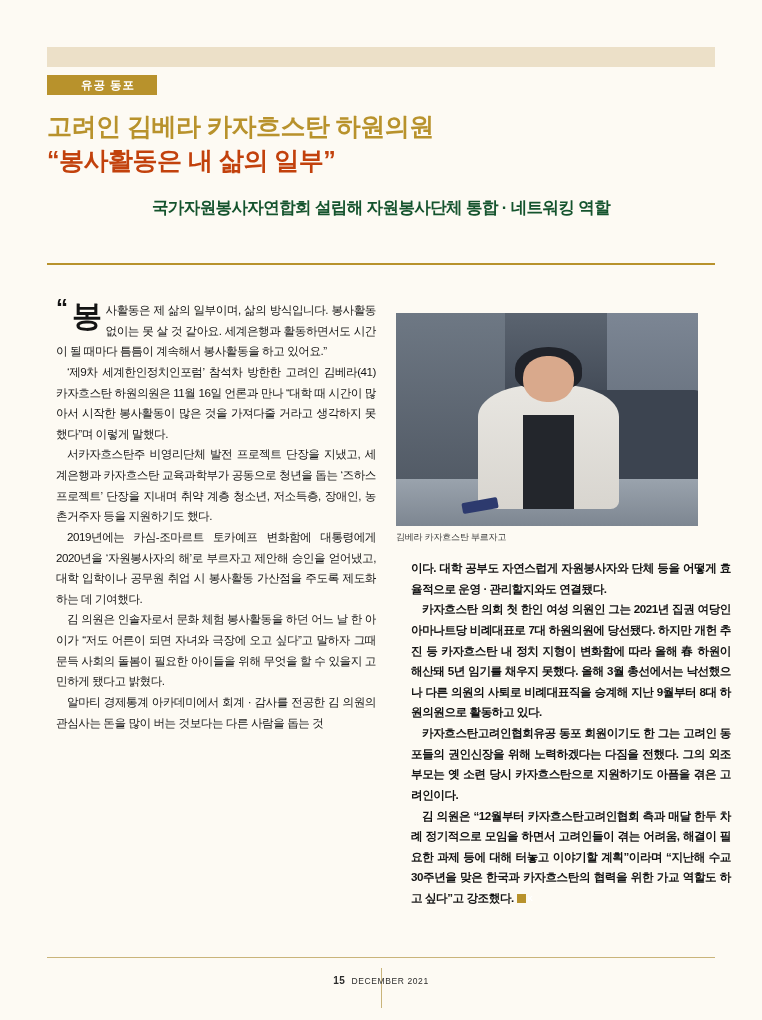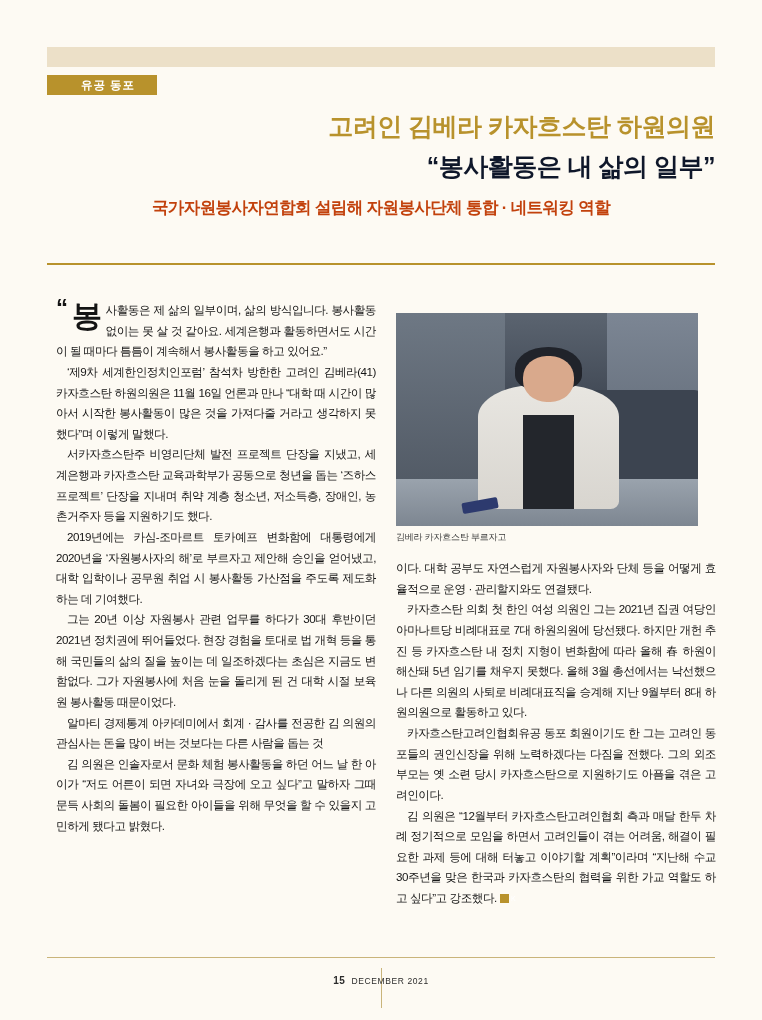--- a/index.html
+++ b/index.html
@@ -50,44 +50,43 @@
     font-size: 11.5px;
     font-weight: bold;
     letter-spacing: 1px;
   }
   
   .headline {
     position: absolute;
     left: 47px;
     top: 110px;
     width: 668px;
-    text-align: right;
+    text-align: left;
   }
   .headline .line1 {
     color: #b8922c;
     font-size: 25px;
     font-weight: bold;
     letter-spacing: -0.5px;
     line-height: 1.35;
   }
   .headline .line2 {
-    color: #0f172a;
+    color: #c2410c;
     font-size: 25px;
     font-weight: bold;
     letter-spacing: -0.5px;
     line-height: 1.35;
-    margin-top: 6px;
   }
   .subhead {
     position: absolute;
     left: 47px;
     top: 197px;
     width: 668px;
     text-align: center;
-    color: #c2410c;
+    color: #14532d;
     font-size: 16.5px;
     font-weight: bold;
     letter-spacing: -0.6px;
   }
   .rule {
     position: absolute;
     left: 47px;
     top: 263px;
     width: 668px;
     height: 2.2px;
@@ -98,21 +97,21 @@
     position: absolute;
     top: 300px;
     width: 320px;
     font-size: 11.6px;
     line-height: 1.78;
     color: #141414;
     letter-spacing: -0.45px;
     text-align: justify;
   }
   .col-left { left: 56px; }
-  .col-right { left: 396px; }
+  .col-right { left: 411px; font-weight: bold; }
   .col p {
     margin: 0 0 0 0;
     text-indent: 11px;
   }
   .col p.first {
     text-indent: 0;
   }
   .dropcap-wrap {
     position: relative;
   }
@@ -303,23 +302,22 @@
 
   <div class="col col-left">
     <div class="dropcap-wrap">
       <span class="quote-mark">“</span>
       <span class="dropcap">봉</span>
       <p class="first">사활동은 제 삶의 일부이며, 삶의 방식입니다. 봉사활동 없이는 못 살 것 같아요. 세계은행과 활동하면서도 시간이 될 때마다 틈틈이 계속해서 봉사활동을 하고 있어요.”</p>
     </div>
     <p>‘제9차 세계한인정치인포럼’ 참석차 방한한 고려인 김베라(41) 카자흐스탄 하원의원은 11월 16일 언론과 만나 “대학 때 시간이 많아서 시작한 봉사활동이 많은 것을 가져다줄 거라고 생각하지 못했다”며 이렇게 말했다.</p>
     <p>서카자흐스탄주 비영리단체 발전 프로젝트 단장을 지냈고, 세계은행과 카자흐스탄 교육과학부가 공동으로 청년을 돕는 ‘즈하스 프로젝트’ 단장을 지내며 취약 계층 청소년, 저소득층, 장애인, 농촌거주자 등을 지원하기도 했다.</p>
     <p>2019년에는 카심-조마르트 토카예프 변화함에 대통령에게 2020년을 ‘자원봉사자의 해’로 부르자고 제안해 승인을 얻어냈고, 대학 입학이나 공무원 취업 시 봉사활동 가산점을 주도록 제도화하는 데 기여했다.</p>
-    <p>그는 20년 이상 자원봉사 관련 업무를 하다가 30대 후반이던 2021년 정치권에 뛰어들었다. 현장 경험을 토대로 법 개혁 등을 통해 국민들의 삶의 질을 높이는 데 일조하겠다는 초심은 지금도 변함없다. 그가 자원봉사에 처음 눈을 돌리게 된 건 대학 시절 보육원 봉사활동 때문이었다.</p>
+    <p>김 의원은 인솔자로서 문화 체험 봉사활동을 하던 어느 날 한 아이가 “저도 어른이 되면 자녀와 극장에 오고 싶다”고 말하자 그때 문득 사회의 돌봄이 필요한 아이들을 위해 무엇을 할 수 있을지 고민하게 됐다고 밝혔다.</p>
     <p>알마티 경제통계 아카데미에서 회계 · 감사를 전공한 김 의원의 관심사는 돈을 많이 버는 것보다는 다른 사람을 돕는 것</p>
-    <p>김 의원은 인솔자로서 문화 체험 봉사활동을 하던 어느 날 한 아이가 “저도 어른이 되면 자녀와 극장에 오고 싶다”고 말하자 그때 문득 사회의 돌봄이 필요한 아이들을 위해 무엇을 할 수 있을지 고민하게 됐다고 밝혔다.</p>
   </div>
 
   <div class="col col-right" style="top:558px;">
     <p class="first">이다. 대학 공부도 자연스럽게 자원봉사자와 단체 등을 어떻게 효율적으로 운영 · 관리할지와도 연결됐다.</p>
     <p>카자흐스탄 의회 첫 한인 여성 의원인 그는 2021년 집권 여당인 아마나트당 비례대표로 7대 하원의원에 당선됐다. 하지만 개헌 추진 등 카자흐스탄 내 정치 지형이 변화함에 따라 올해 春 하원이 해산돼 5년 임기를 채우지 못했다. 올해 3월 총선에서는 낙선했으나 다른 의원의 사퇴로 비례대표직을 승계해 지난 9월부터 8대 하원의원으로 활동하고 있다.</p>
     <p>카자흐스탄고려인협회유공 동포 회원이기도 한 그는 고려인 동포들의 권인신장을 위해 노력하겠다는 다짐을 전했다. 그의 외조부모는 옛 소련 당시 카자흐스탄으로 지원하기도 아픔을 겪은 고려인이다.</p>
     <p><span>김 의원은 “12월부터 카자흐스탄고려인협회 측과 매달 한두 차례 정기적으로 모임을 하면서 고려인들이 겪는 어려움, 해결이 필요한 과제 등에 대해 터놓고 이야기할 계획”이라며 “지난해 수교 30주년을 맞은 한국과 카자흐스탄의 협력을 위한 가교 역할도 하고 싶다”고 강조했다.</span><span class="endmark">K</span></p>
   </div>
 
   <div class="bottom-rule"></div>

